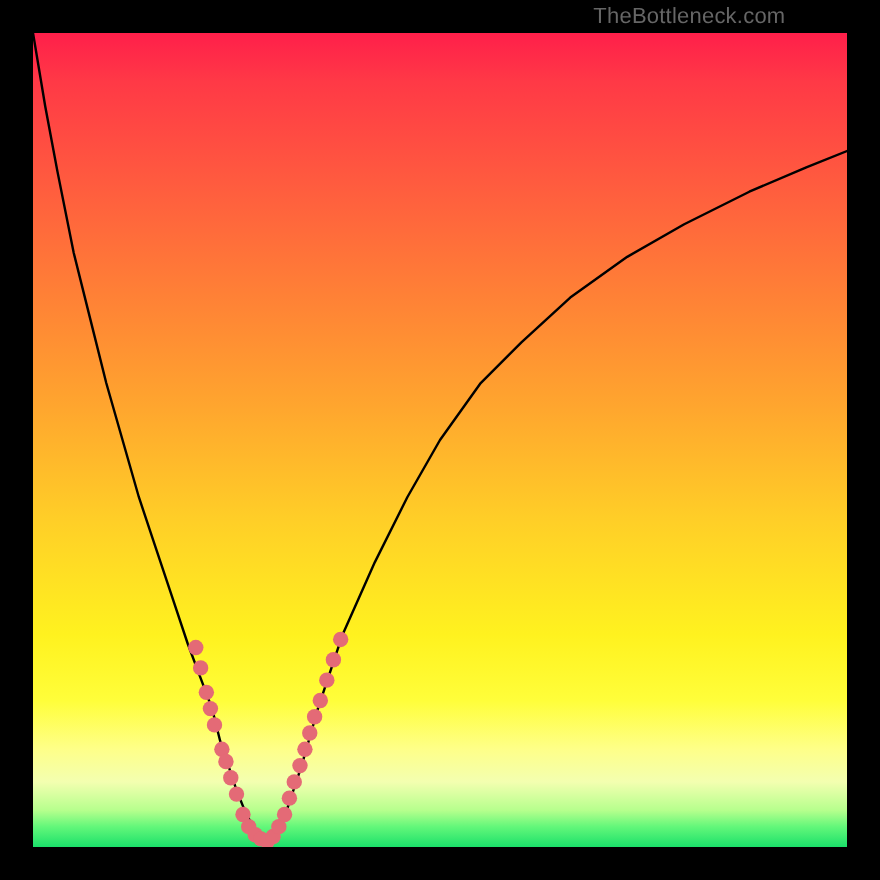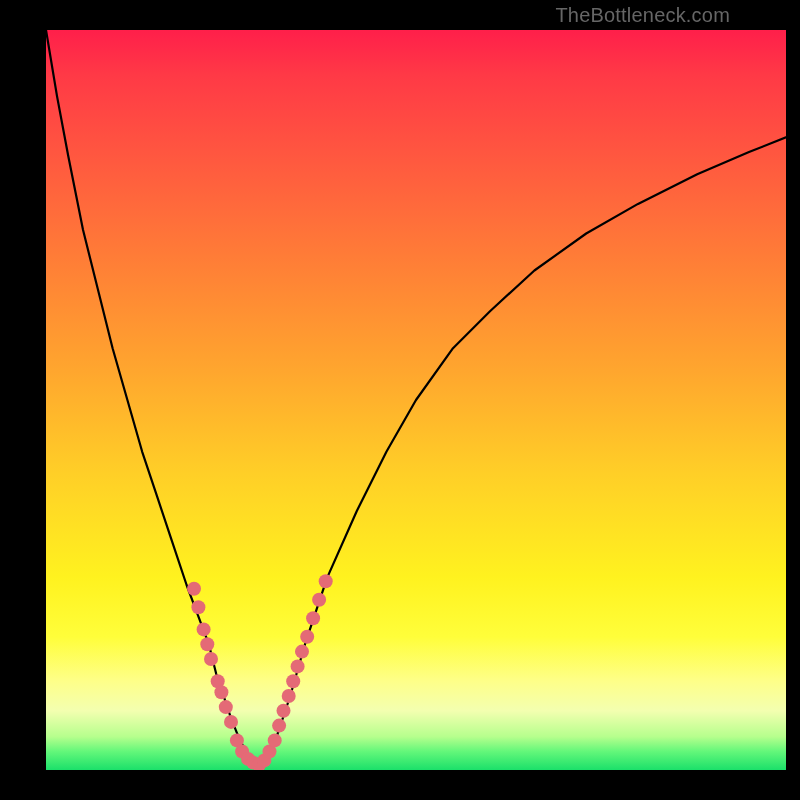--- a/index.html
+++ b/index.html
@@ -9,21 +9,20 @@
     height: 800px;
     overflow: hidden;
     background: #000;
     font-family: Arial, Helvetica, sans-serif;
   }
   .outer {
     width: 724px;
     height: 800px;
     background: #000;
     position: relative;
-    margin-left: 16px;
   }
   .watermark {
     position: absolute;
     top: 4px;
     right: 10px;
     color: #666;
     font-size: 20px;
     font-weight: 500;
     letter-spacing: 0.2px;
     z-index: 5;

